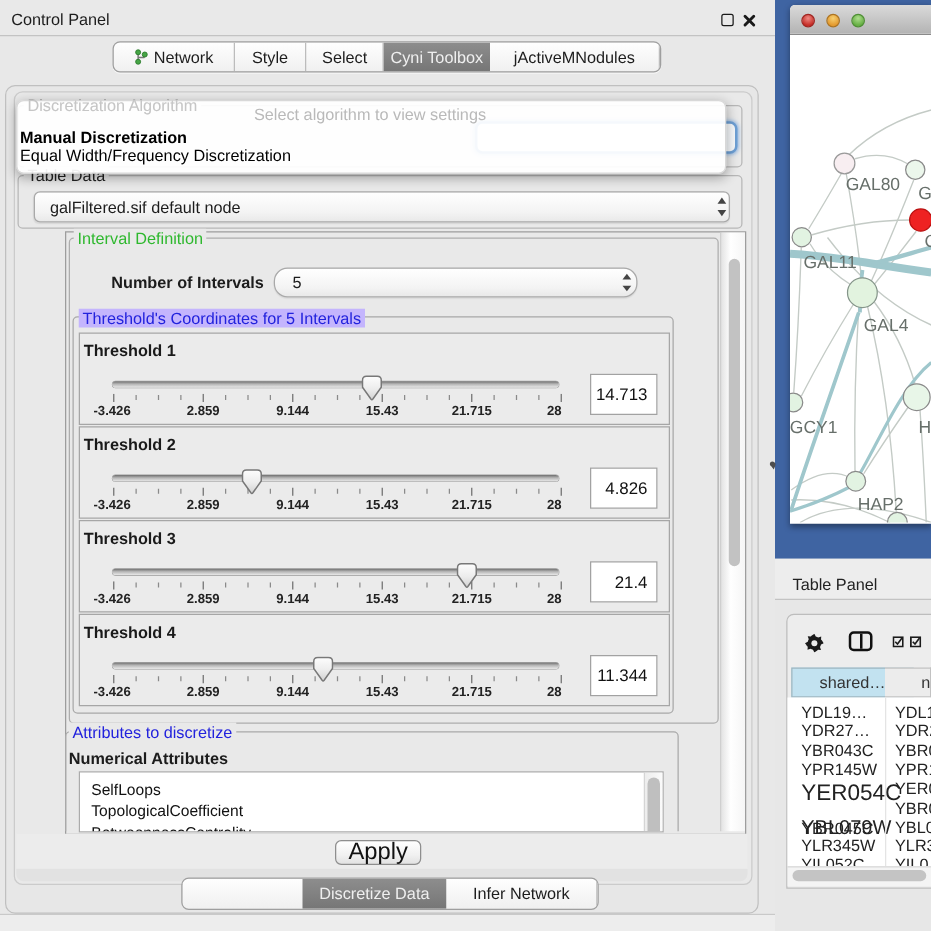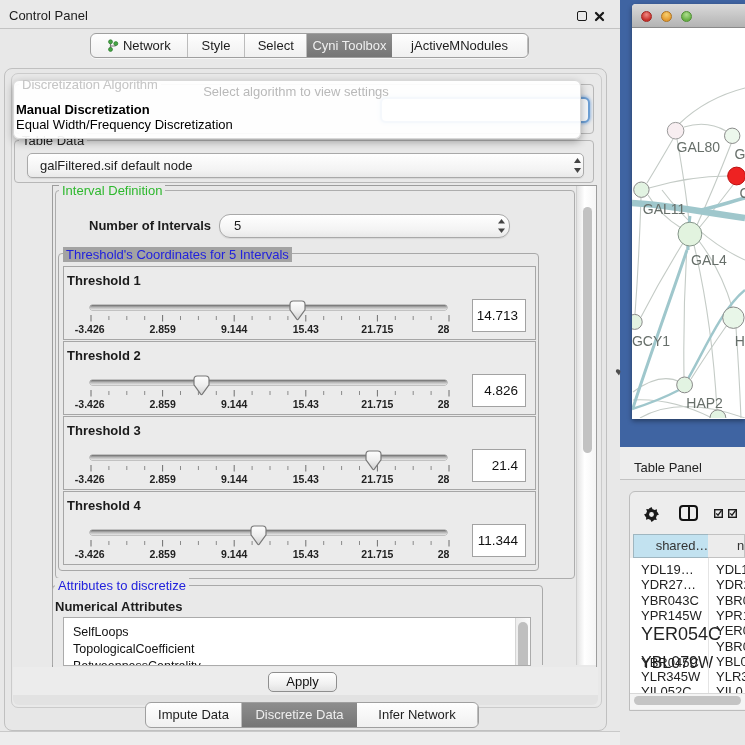--- a/index.html
+++ b/index.html
@@ -62,21 +62,21 @@
 <div class="grplbl" style="left:59px;top:183px;background:#e9e9e9;color:#2eb82e;">Interval Definition</div>
 <div class="txt" style="left:89px;top:218px;font-size:13px;font-weight:bold;">Number of Intervals</div>
 <div class="combo" style="left:219px;top:214px;width:289px;height:22px;border-radius:11px;">
     <span class="cv" style="left:14px;top:3px;">5</span>
     <svg class="arrows" style="left:277px;top:3px;" width="9" height="16" viewBox="0 0 9 16">
       <path d="M4.5 1 L8 5.5 L1 5.5 Z" fill="#444"></path>
       <path d="M4.5 15 L1 10.5 L8 10.5 Z" fill="#444"></path>
     </svg>
   </div>
 <div class="grp" style="left:58px;top:253px;width:479px;height:316px;border-color:#a8a8a8;"></div>
-<div class="grplbl" style="left:63px;top:247px;background:#a3a3a3;color:#2222dd;">Threshold's Coordinates for 5 Intervals</div>
+<div class="grplbl" style="left:63px;top:247px;background:#c4b5fd;color:#2222dd;">Threshold's Coordinates for 5 Intervals</div>
 <svg width="0" height="0" style="position:absolute;">
     <defs>
       <linearGradient id="thg" x1="0" y1="0" x2="0" y2="1">
         <stop offset="0" stop-color="#fdfdfd"></stop>
         <stop offset=".55" stop-color="#ececec"></stop>
         <stop offset="1" stop-color="#d2d2d2"></stop>
       </linearGradient>
     </defs>
   </svg>
 <div class="tbox" style="left:63px;top:266px;width:471px;height:72px;"></div>
@@ -237,23 +237,22 @@
 <div class="grplbl" style="left:55px;top:578px;background:#e9e9e9;color:#2222dd;">Attributes to discretize</div>
 <div class="txt" style="left:55px;top:599px;font-size:13px;font-weight:bold;">Numerical Attributes</div>
 <div class="abs" style="left:63px;top:617px;width:466px;height:47px;background:#fff;border:1px solid #ababab;overflow:hidden;">
     <div style="position:absolute;left:9px;top:7px;font-size:12.5px;color:#111;">SelfLoops</div>
     <div style="position:absolute;left:9px;top:24px;font-size:12.5px;color:#111;">TopologicalCoefficient</div>
     <div style="position:absolute;left:9px;top:41px;font-size:12.5px;color:#111;">BetweennessCentrality</div>
     <div style="position:absolute;right:0;top:0;width:14px;height:47px;background:linear-gradient(90deg,#ededed,#fbfbfb);border-left:1px solid #d5d5d5;"></div>
     <div style="position:absolute;right:2px;top:4px;width:10px;height:43px;background:#bfbfbf;border-radius:5px 5px 0 0;"></div>
   </div>
 <div class="abs" style="left:13px;top:667px;width:585px;height:28px;background:#ececec;"></div>
-<div class="abs" style="left:268px;top:672px;width:67px;height:18px;background:linear-gradient(#ffffff,#f1f1f1 60%,#e2e2e2);border:1px solid #8e8e8e;border-radius:5px;text-align:center;line-height:18px;font-size:13px;color:#111;">Apply</div>
+<div class="abs" style="left:268px;top:672px;width:67px;height:18px;background:linear-gradient(#ffffff,#f1f1f1 60%,#e2e2e2);border:1px solid #8e8e8e;border-radius:5px;text-align:center;line-height:18px;font-size:19px;color:#111;">Apply</div>
 <div class="abs" style="left:145px;top:702px;width:332px;height:24px;border:1px solid #9f9f9f;border-radius:6px;background:linear-gradient(#fefefe,#f0f0f0);overflow:hidden;">
-<div style="position:absolute;text-align:center;font-size:13px;box-sizing:border-box;left:0px;top:0;width:96px;height:24px;line-height:24px;color:#1d1d1d;border-right:1px solid #bcbcbc;">Impute Data</div>
 <div style="position:absolute;text-align:center;font-size:13px;box-sizing:border-box;left:96px;top:0;width:115px;height:24px;line-height:24px;background:linear-gradient(#8d8d8d,#767676);color:#efefef;">Discretize Data</div>
 <div style="position:absolute;text-align:center;font-size:13px;box-sizing:border-box;left:211px;top:0;width:121px;height:24px;line-height:24px;color:#1d1d1d;border-right:1px solid #bcbcbc;">Infer Network</div>
 </div>
 <div class="abs" style="left:13px;top:80px;width:566px;height:57px;background:rgba(255,255,255,0.93);border:1px solid #d8d8d8;border-radius:6px;box-shadow:0 3px 9px rgba(0,0,0,0.32);"></div>
 <div class="txt" style="left:22px;top:77px;font-size:13px;color:#c6c6c6;">Discretization Algorithm</div>
 <div class="txt" style="left:296px;top:84px;transform:translateX(-50%);font-size:13px;color:#b9b9b9;">Select algorithm to view settings</div>
 <div class="txt" style="left:16px;top:102px;font-size:13px;font-weight:bold;color:#000;">Manual Discretization</div>
 <div class="txt" style="left:16px;top:117px;font-size:13px;color:#000;">Equal Width/Frequency Discretization</div>
 <svg class="abs" style="left:615px;top:368px;" width="6" height="8" viewBox="0 0 6 8">
     <path d="M5.5 3 Q4 0.5 1.5 1.5 Q0 3.5 2 5 L4 7.5 Q5.5 5 5.5 3 Z" fill="#4e4e4e"></path>

